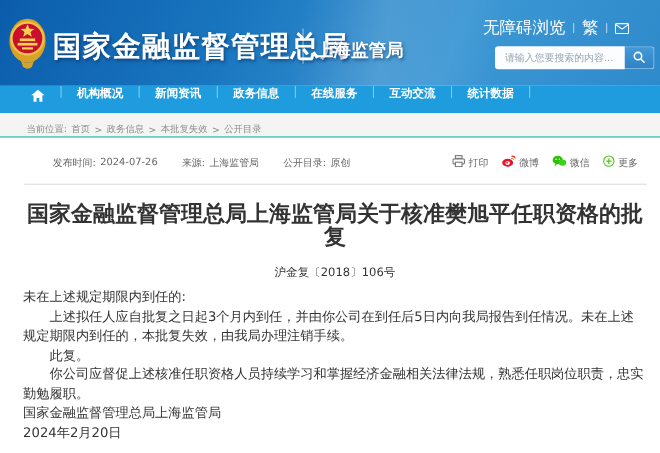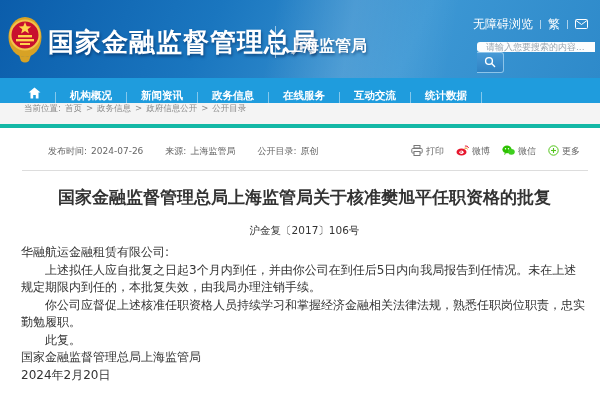--- a/index.html
+++ b/index.html
@@ -11,53 +11,53 @@
   .site-header{position:relative;height:78px;
     background:linear-gradient(115deg,#0b5dab 0%,#1a76bf 35%,#3c97d4 68%,#2e8aca 100%);}
   .site-header::after{content:"";position:absolute;inset:0;
     background:linear-gradient(100deg,rgba(255,255,255,0) 45%,rgba(255,255,255,.14) 58%,rgba(255,255,255,0) 75%);}
   .emblem{position:absolute;left:7px;top:13px;z-index:2;}
   .site-title{position:absolute;left:48px;top:25px;z-index:2;font-size:26px;font-weight:bold;color:#fff;
     letter-spacing:1px;text-shadow:1px 2px 3px rgba(5,45,95,.65);white-space:nowrap;}
   .brand-divider{position:absolute;left:275px;top:26px;width:1px;height:32px;background:rgba(255,255,255,.55);z-index:2;}
   .site-subtitle{position:absolute;left:287px;top:36px;z-index:2;font-size:16px;font-weight:bold;color:#fff;
     text-shadow:1px 2px 3px rgba(5,45,95,.6);white-space:nowrap;}
-  .top-links{position:absolute;right:12px;top:16px;z-index:2;display:flex;align-items:center;gap:7px;
-    color:#fff;font-size:12px;white-space:nowrap;}
+  .top-links{position:absolute;right:28px;top:16px;z-index:2;display:flex;align-items:center;gap:7px;
+    color:#fff;font-size:15px;white-space:nowrap;}
   .top-links .tsep{width:1px;height:9px;background:rgba(255,255,255,.6);}
   .top-links a{color:#fff;text-decoration:none;cursor:pointer;}
-  .search-box{position:absolute;right:5px;top:42px;z-index:2;display:flex;height:21px;flex-direction:column;}
+  .search-box{position:absolute;right:5px;top:42px;z-index:2;display:flex;height:21px;}
   .search-input{width:100px;height:21px;border:none;outline:none;border-radius:3px 0 0 3px;
     padding:0 9px;font-size:9px;color:#555;background:#fbfdfe;font-family:inherit;}
   .search-input::placeholder{color:#9aa6b0;}
   .search-btn{width:27px;height:21px;border:1px solid #8cc4e9;border-left:none;border-radius:0 3px 3px 0;
     background:linear-gradient(#4699d6,#2f83c4);display:flex;align-items:center;justify-content:center;cursor:pointer;box-sizing:border-box;}
 
   
-  .main-nav{height:25px;background:#1f9cdd;display:flex;align-items:flex-end;padding-left:14px;}
+  .main-nav{height:25px;background:#1f9cdd;display:flex;align-items:flex-start;padding-left:14px;}
   .nav-home{display:flex;align-items:center;padding:0 14px;cursor:pointer;}
   .nav-item{color:#fff;font-size:10.5px;font-weight:bold;padding:0 14px;cursor:pointer;white-space:nowrap;}
   .nav-sep{width:1px;height:11px;background:rgba(255,255,255,.45);}
 
   
-  .breadcrumb{height:21px;background:#f4f4f4;border-bottom:4px solid #14b8a6;display:flex;align-items:flex-start;
+  .breadcrumb{height:21px;background:#f4f4f4;border-bottom:1px solid #14b8a6;display:flex;align-items:flex-end;
     padding:0 24px;font-size:8.5px;color:#8a8a8a;gap:4px;white-space:nowrap;}
   .breadcrumb .crumb{cursor:pointer;}
 
   
   .article{padding:0 12px 0 21px;}
   .meta-row{display:flex;align-items:center;padding-top:12px;height:22px;font-size:9px;color:#666;}
   .meta-left{display:flex;align-items:center;gap:4px;margin-left:27px;white-space:nowrap;}
   .meta-left .gap{width:14px;}
   .meta-spacer{flex:1;}
   .share-bar{display:flex;gap:12px;margin-right:8px;}
   .share-item{display:flex;align-items:center;gap:3px;font-size:9px;color:#666;cursor:pointer;white-space:nowrap;}
   .meta-divider{border-bottom:1px solid #ddd;margin-top:8px;margin-left:1px;margin-right:0;}
 
-  .article-title{margin:16px 0 0;text-align:center;font-size:17px;font-weight:bold;color:#333;line-height:21px;}
+  .article-title{margin:16px 0 0;text-align:center;font-size:20px;font-weight:bold;color:#333;line-height:21px;}
   .doc-number{margin-top:15px;text-align:center;font-size:10.5px;color:#333;line-height:15px;}
   .doc-body{margin-top:6px;font-size:12px;color:#333;}
   .doc-body p{margin:0;line-height:17.5px;}
   .doc-body .para{text-indent:2em;}
   .doc-body .centered{text-align:left;text-indent:0;}
 </style>
 </head>
 <body>
 
 <div class="page">
@@ -128,21 +128,21 @@
     <span class="nav-item">统计数据</span>
     <span class="nav-sep"></span>
   </div>
 
   <div class="breadcrumb">
     <span>当前位置:</span>
     <span class="crumb">首页</span>
     <span class="sep">&gt;</span>
     <span class="crumb">政务信息</span>
     <span class="sep">&gt;</span>
-    <span class="crumb">政府信息公开</span>
+    <span class="crumb">本批复失效</span>
     <span class="sep">&gt;</span>
     <span>公开目录</span>
   </div>
 
   <div class="article">
 
     <div class="meta-row">
       <div class="meta-left">
         <span>发布时间:</span>
         <span>2024-07-26</span>
@@ -198,25 +198,25 @@
             </svg>
           </span>
           <span>更多</span>
         </span>
       </div>
     </div>
 
     <div class="meta-divider"></div>
 
     <h1 class="article-title">国家金融监督管理总局上海监管局关于核准樊旭平任职资格的批复</h1>
-    <div class="doc-number">沪金复〔2017〕106号</div>
+    <div class="doc-number">沪金复〔2018〕106号</div>
 
     <div class="doc-body">
-      <p class="addressee">华融航运金融租赁有限公司:</p>
+      <p class="addressee">未在上述规定期限内到任的:</p>
       <p class="para">上述拟任人应自批复之日起3个月内到任，并由你公司在到任后5日内向我局报告到任情况。未在上述规定期限内到任的，本批复失效，由我局办理注销手续。</p>
+      <p class="para">此复。</p>
       <p class="para">你公司应督促上述核准任职资格人员持续学习和掌握经济金融相关法律法规，熟悉任职岗位职责，忠实勤勉履职。</p>
-      <p class="para">此复。</p>
       <p class="centered">国家金融监督管理总局上海监管局</p>
       <p class="centered">2024年2月20日</p>
     </div>
 
   </div>
 </div>
 
 </body></html>

